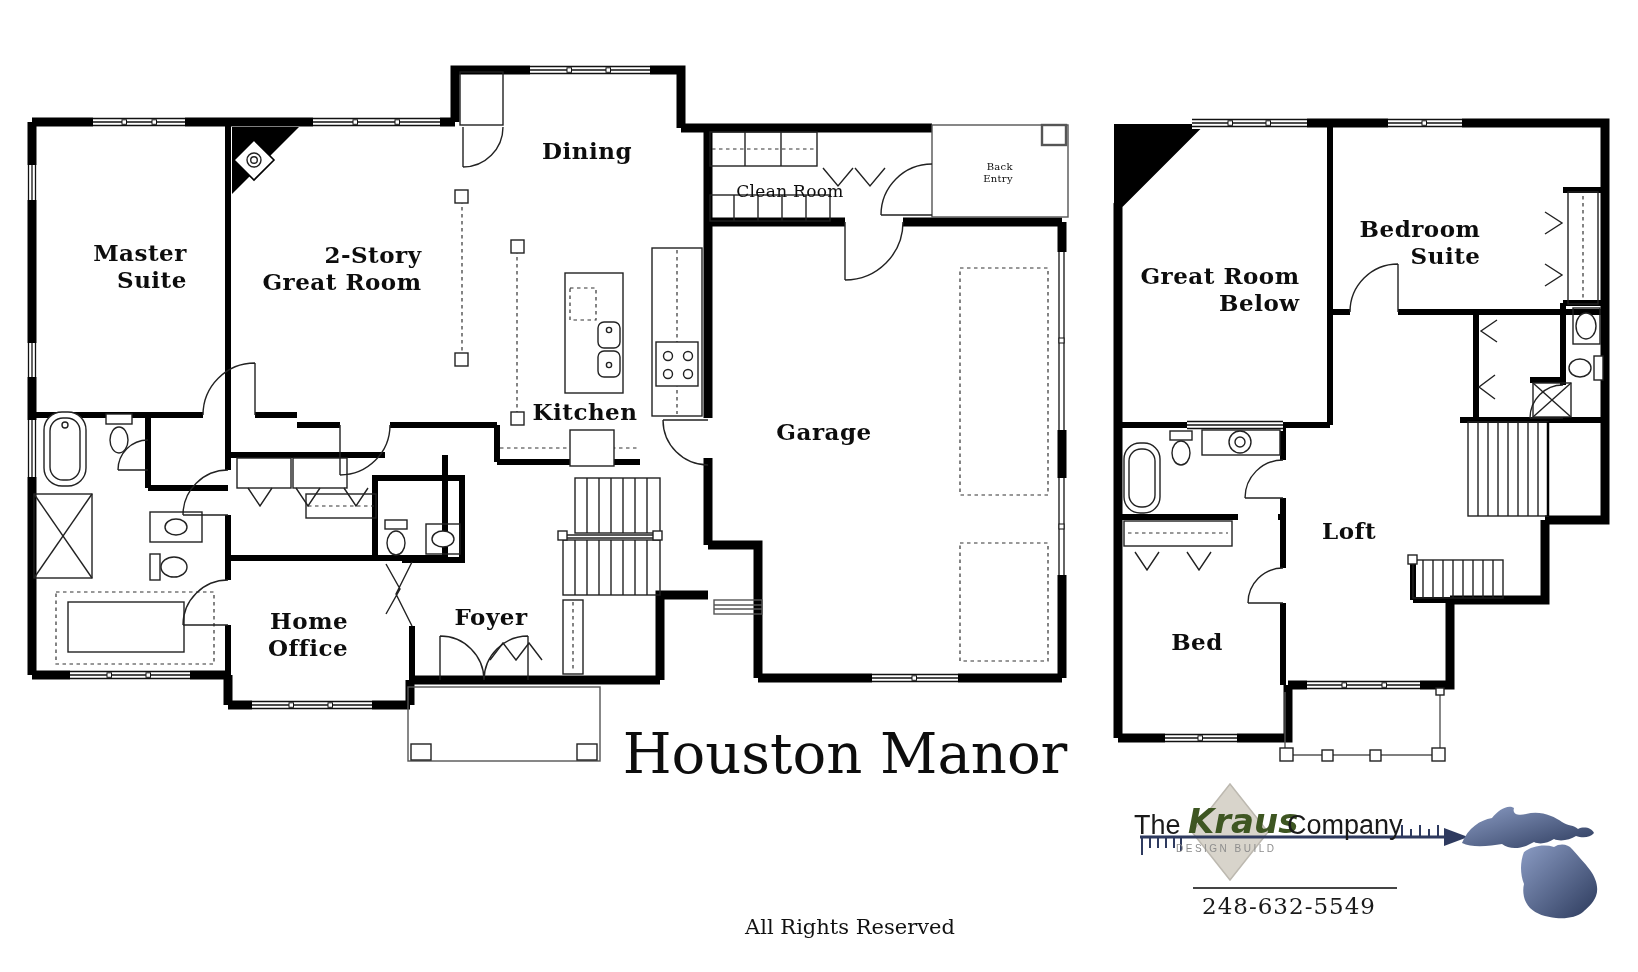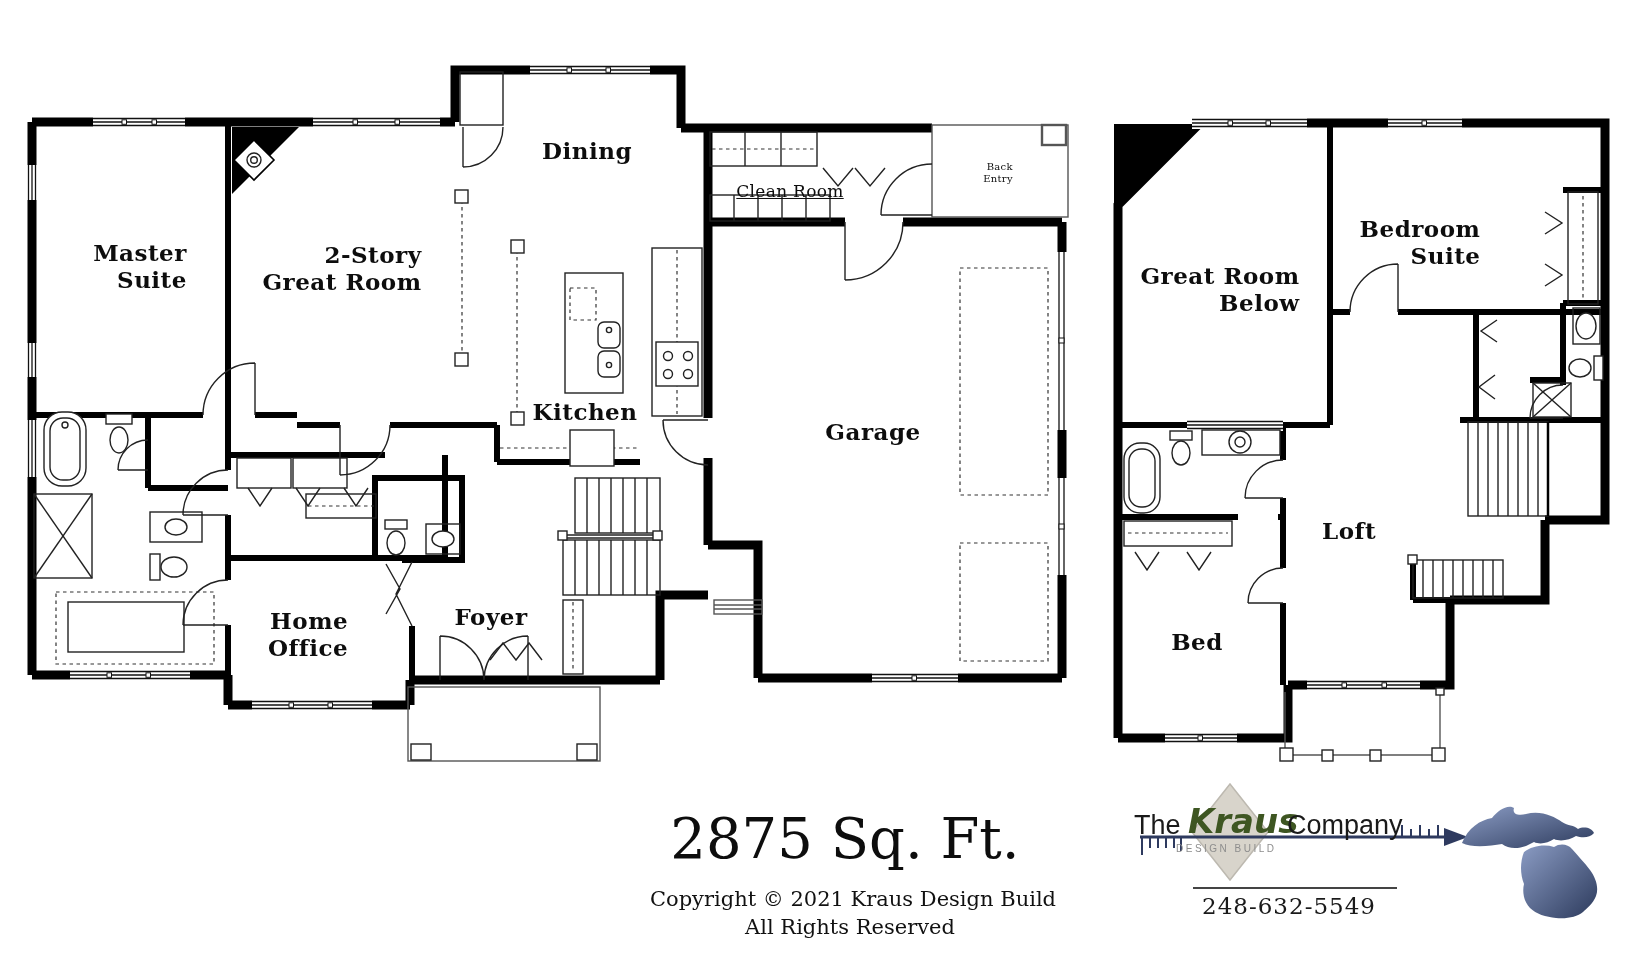--- a/index.html
+++ b/index.html
@@ -2,21 +2,21 @@
 <html style="--wall: #000000; --brand-green: #3e5622; --diamond: #d8d4cb; --arrow-navy: #2e3a5f; --michigan-light: #8b9cc4; --michigan-dark: #2c3a5c; --tagline-gray: #8d8d8d;"><head>
 <meta charset="utf-8">
 <style>
   html,body{margin:0;padding:0;background:#fff;}
   #canvas{position:relative;width:1638px;height:972px;background:#fff;overflow:hidden;
           font-family:"DejaVu Serif",serif;}
   #plan-svg{position:absolute;left:0;top:0;}
   .room-label{position:absolute;transform:translate(-50%,-50%);
     font-family:"DejaVu Serif",serif;font-weight:bold;font-size:23px;line-height:1.18;
     color:#0d0d0d;text-align:right;white-space:pre-line;letter-spacing:.5px;}
-  .room-label.small{font-weight:normal;font-size:17px;letter-spacing:.3px;text-decoration:underline;}
+  .room-label.small{font-weight:normal;font-size:17px;letter-spacing:.3px;}
   .room-label.tiny{font-weight:normal;font-size:10px;letter-spacing:.3px;}
   .title-line{position:absolute;transform:translate(-50%,-50%);
     font-family:"DejaVu Serif",serif;font-size:56px;color:#0d0d0d;white-space:nowrap;}
   .copy-line{position:absolute;transform:translate(-50%,-50%);
     font-family:"DejaVu Serif",serif;font-size:21px;color:#111;white-space:nowrap;}
   .logo-the,.logo-company{position:absolute;font-family:"Liberation Sans",sans-serif;
     font-size:27px;color:#1a1a1a;white-space:nowrap;}
   .logo-kraus{position:absolute;font-family:"DejaVu Sans",sans-serif;
     font-size:34px;font-weight:bold;font-style:italic;color:var(--brand-green,#3e5622);white-space:nowrap;}
   .logo-tagline{position:absolute;font-family:"Liberation Sans",sans-serif;
@@ -478,33 +478,32 @@
 
   <div class="room-label" style="left:140px;top:266px">Master
 Suite</div>
   <div class="room-label" style="left:342px;top:268px">2-Story
 Great Room</div>
   <div class="room-label" style="left:587px;top:151px">Dining</div>
   <div class="room-label small" style="left:790px;top:191px">Clean Room</div>
   <div class="room-label tiny" style="left:998px;top:173px">Back
 Entry</div>
   <div class="room-label" style="left:585px;top:412px">Kitchen</div>
-  <div class="room-label" style="left:873px;top:432px">Garage</div>
+  <div class="room-label" style="left:824px;top:432px">Garage</div>
   <div class="room-label" style="left:308px;top:634px">Home
 Office</div>
   <div class="room-label" style="left:491px;top:617px">Foyer</div>
   <div class="room-label" style="left:1220px;top:289px">Great Room
 Below</div>
   <div class="room-label" style="left:1420px;top:242px">Bedroom
 Suite</div>
   <div class="room-label" style="left:1349px;top:531px">Loft</div>
   <div class="room-label" style="left:1197px;top:642px">Bed</div>
 
-  <div class="title-line" style="left:845px;top:838px">2875 Sq. Ft.</div>
-  <div class="copy-line" style="left:853px;top:899px">Copyright © 2021 Kraus Design Build</div>
+  <div class="title-line" style="left:845px;top:753px">Houston Manor</div>
   <div class="copy-line" style="left:850px;top:927px">All Rights Reserved</div>
 
   <div class="logo-the" style="left:1134px;top:810px">The</div>
   <div class="logo-kraus" style="left:1188px;top:801px">Kraus</div>
   <div class="logo-company" style="left:1287px;top:810px">Company</div>
   <div class="logo-tagline" style="left:1176px;top:843px">DESIGN BUILD</div>
   <div class="logo-phone" style="left:1289px;top:893px">248-632-5549</div>
 
 </div>
 

